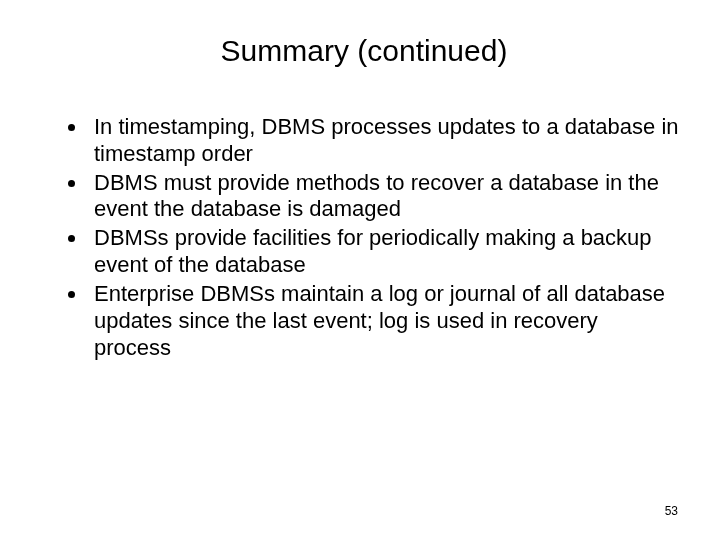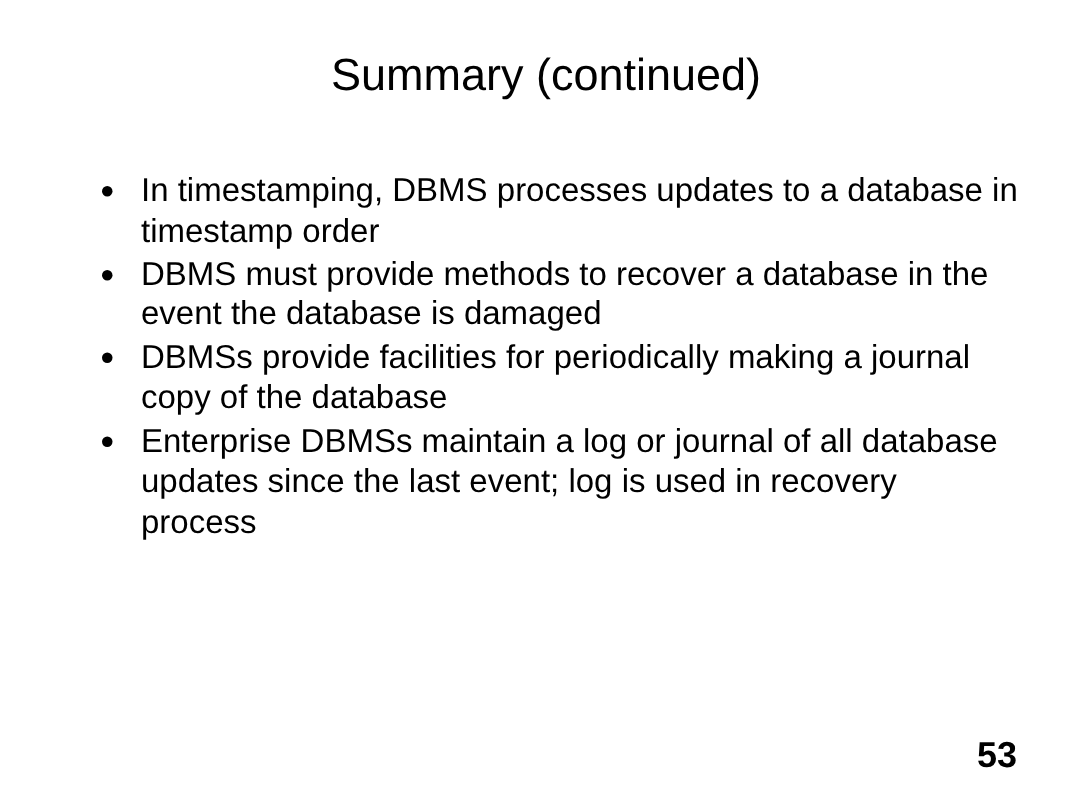--- a/index.html
+++ b/index.html
@@ -33,29 +33,28 @@
   ul.bullets li {
     font-size: 22px;
     line-height: 1.22;
     margin-bottom: 2px;
     padding-left: 6px;
   }
   .pagenum {
     position: absolute;
     right: 42px;
     bottom: 22px;
-    font-size: 24px;
-    font-weight: bold;
+    font-size: 12px;
   }
 </style>
 </head>
 <body>
 
 <div class="slide">
   <h1 class="title">Summary (continued)</h1>
   <ul class="bullets">
     <li>In timestamping, DBMS processes updates to a database in timestamp order</li>
     <li>DBMS must provide methods to recover a database in the event the database is damaged</li>
-    <li>DBMSs provide facilities for periodically making a journal copy of the database</li>
+    <li>DBMSs provide facilities for periodically making a backup event of the database</li>
     <li>Enterprise DBMSs maintain a log or journal of all database updates since the last event; log is used in recovery process</li>
   </ul>
   <div class="pagenum">53</div>
 </div>
 
 </body></html>

